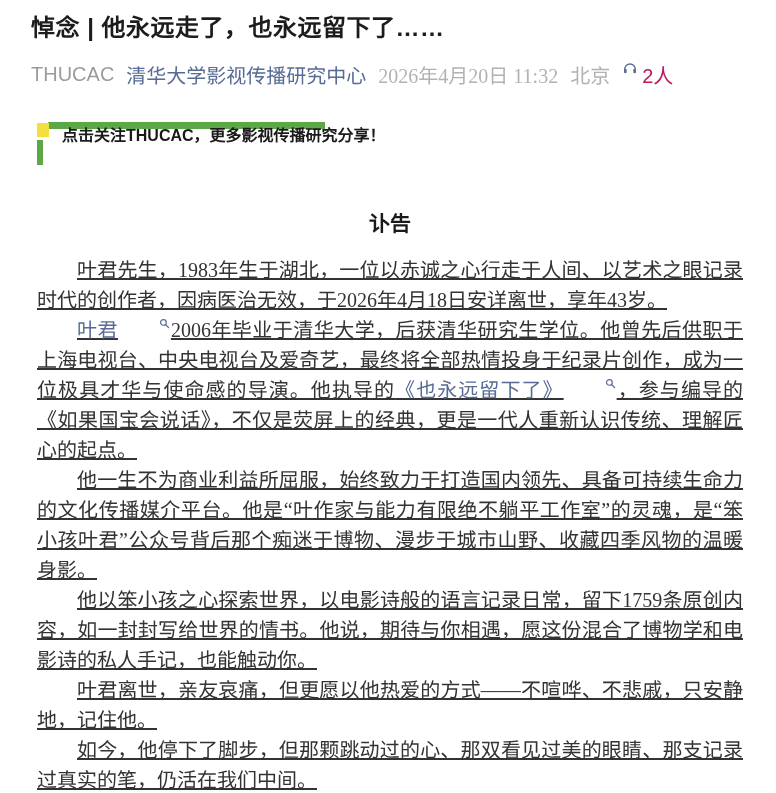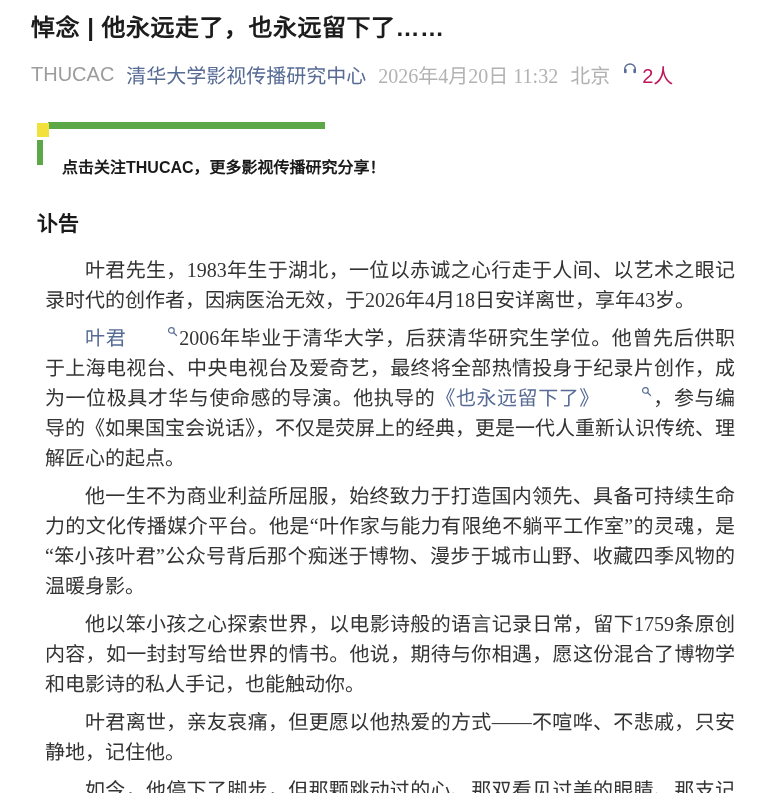--- a/index.html
+++ b/index.html
@@ -21,36 +21,36 @@
   .account-name { color:#576b95; text-decoration:none; cursor:pointer; }
   .pub-date, .pub-location { color:#b2b2b2;font-family:Liberation Serif, serif; }
   .listen { color:#be185d; display:inline-flex; align-items:flex-start; gap:4px; cursor:pointer; }
   .listen svg { display:block; }
 
   .banner { position:relative; margin:33px 31px 0 37px; height:45px; cursor:pointer; }
   .banner .hbar { position:absolute; left:11px; top:0;  width:277px; height:7px;  background:#5ca747; }
   .banner .ysq  { position:absolute; left:0;   top:1px; width:12px;  height:14px; background:#f2e03d; }
   .banner .vbar { position:absolute; left:0;   top:18px; width:6px;  height:25px; background:#5ca747; }
   .banner .btext {
-    position:absolute; left:25px; top:32px;
+    position:absolute; left:25px; top:0;
     font-size:16px; font-weight:700; color:#1a1a1a;text-align:center;
   }
 
   .obit-heading {
-    margin:40px 33px 0 37px; 
+    margin:40px 33px 0 37px; text-align:center;
     font-size:21px; font-weight:700; color:#1a1a1a;
   }
 
   .article {
     margin:18px 33px 0 37px;
     font-size:20px; line-height:30px; color:#333333;
     text-align:justify;
     font-family:"Liberation Serif","DejaVu Serif",serif;
   }
-  .article p { margin:8px; text-indent:2em; }
+  .article p { margin:0; text-indent:2em;text-decoration:underline; }
   .article a { color:#576b95; text-decoration:none; cursor:pointer; }
   .sup-search { display:inline-block; vertical-align:super; line-height:0; margin:0 1px; }
   .sup-search svg { display:inline-block; }
 </style>
 </head>
 <body>
 
 <div class="page">
 
   <h1 class="title">悼念 | 他永远走了，也永远留下了……</h1>

